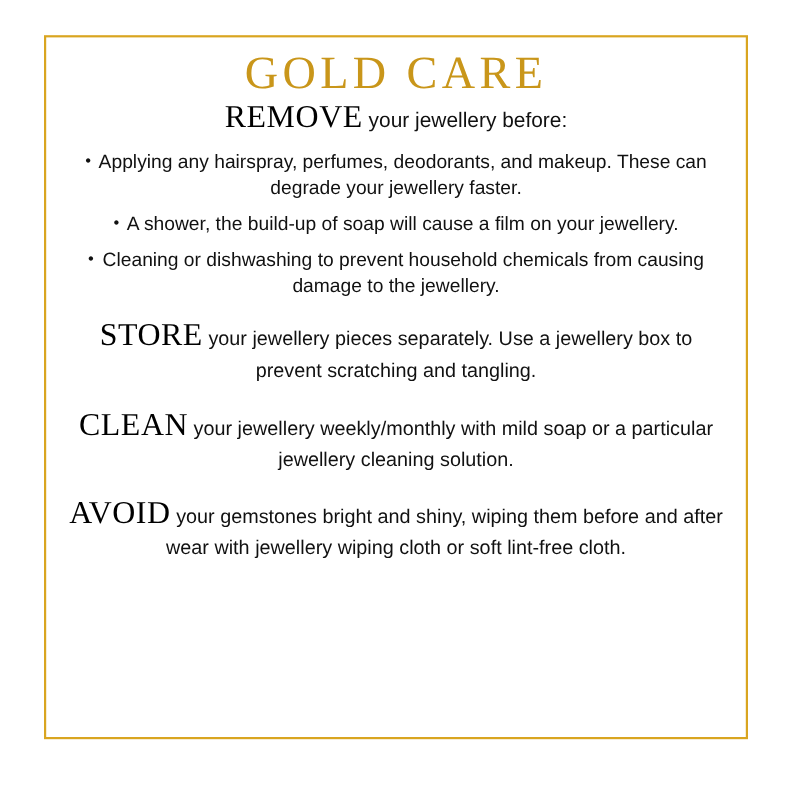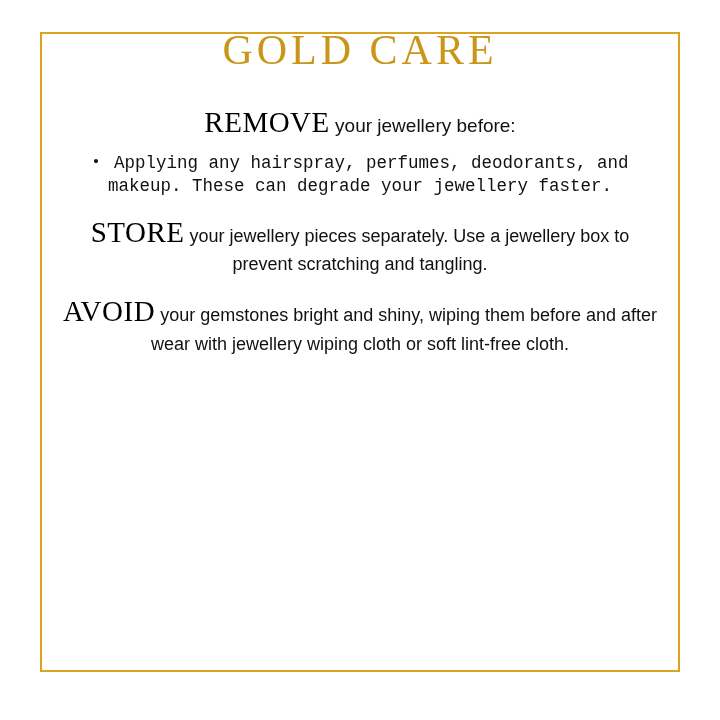--- a/index.html
+++ b/index.html
@@ -41,38 +41,38 @@
     transform: translateX(-50%);
     width: 310px;
     height: 26px;
     background: #ffffff;
   }
 
   .title {
     position: absolute;
     left: 0;
     right: 0;
-    top: 26px;
+    top: 43px;
     text-align: center;
     font-family: "Liberation Serif", serif;
     font-size: 42px;
     letter-spacing: 4px;
     color: #c9961a;
     font-weight: 400;
     background: transparent;
   }
   .title .big {
     font-size: 42px;
   }
 
   .content {
     position: absolute;
     left: 60px;
     right: 60px;
-    top: 104px;
+    top: 88px;
     text-align: center;
   }
 
   .lead {
     font-family: "Liberation Sans", sans-serif;
     font-size: 19px;
     color: #111111;
     margin-bottom: 10px;
     line-height: 1.3;
   }
@@ -83,21 +83,21 @@
     color: #000000;
     vertical-align: baseline;
   }
 
   .bullets {
     margin: 4px 0 0 0;
     padding: 0;
     list-style: none;
   }
   .bullets li {
-    font-family: Liberation Mono, monospace;
+    font-family: Liberation Sans, sans-serif;
     font-size: 17.5px;
     line-height: 1.35;
     color: #111111;
     margin-bottom: 9px;
     text-align: center;
   }
   .bullets li .dot {
     color: #111111;
     font-size: 15px;
     vertical-align: 2px;
@@ -138,28 +138,40 @@
     <div class="lead">
       <span class="kw">REMOVE</span>
       <span>your jewellery before:</span>
     </div>
 
     <ul class="bullets">
       <li>
         <span class="dot">•</span>
         <span>Applying any hairspray, perfumes, deodorants, and makeup. These can degrade your jewellery faster.</span>
       </li>
+      <li>
+        <span class="dot">•</span>
+        <span>A shower, the build-up of soap will cause a film on your jewellery.</span>
+      </li>
+      <li>
+        <span class="dot">•</span>
+        <span>Cleaning or dishwashing to prevent household chemicals from causing damage to the jewellery.</span>
+      </li>
     </ul>
 
 
     <div class="section sec-store">
       <span class="kw">STORE</span>
       <span class="body">your jewellery pieces separately. Use a jewellery box to prevent scratching and tangling.</span>
     </div>
 
+    <div class="section sec-clean">
+      <span class="kw">CLEAN</span>
+      <span class="body">your jewellery weekly/monthly with mild soap or a particular jewellery cleaning solution.</span>
+    </div>
 
     <div class="section sec-keep">
       <span class="kw">AVOID</span>
       <span class="body">your gemstones bright and shiny, wiping them before and after wear with jewellery wiping cloth or soft lint-free cloth.</span>
     </div>
 
   </div>
 </div>
 
 </body></html>

